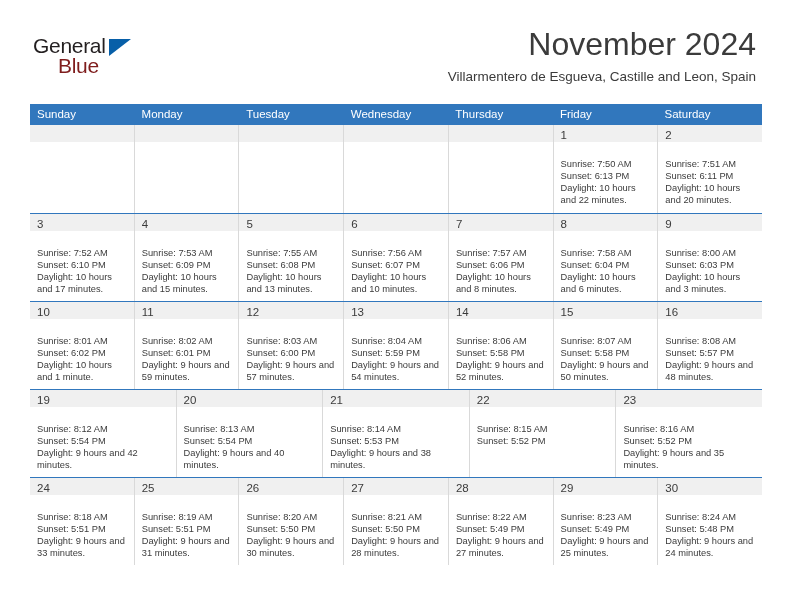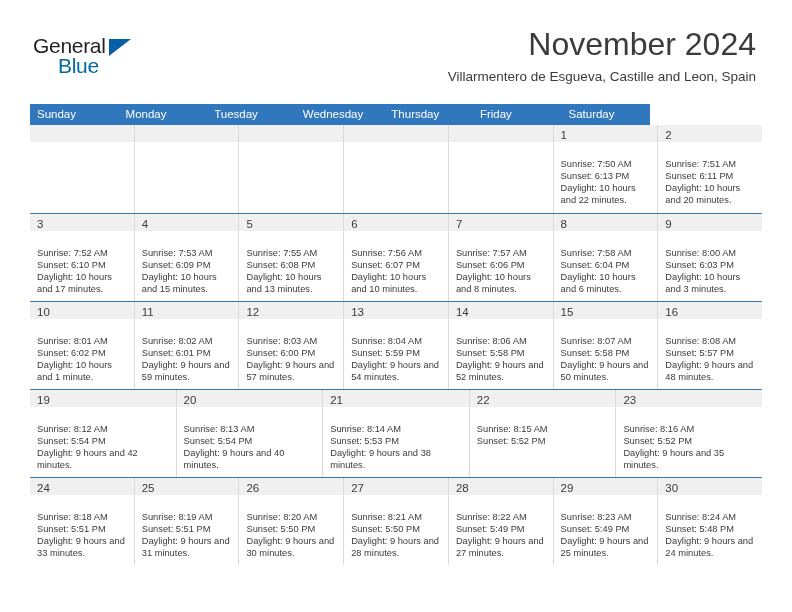--- a/index.html
+++ b/index.html
@@ -43,21 +43,21 @@
     letter-spacing: -0.3px;
     color: #231f20;
     font-family: "Liberation Sans", sans-serif;
   }
   .logo-blue {
     position: absolute;
     left: 25px;
     top: 20px;
     font-size: 21px;
     letter-spacing: -0.3px;
-    color: #0369a1;
+    color: #7f1d1d;
     font-family: "Liberation Sans", sans-serif;
   }
   .logo-tri {
     position: absolute;
     left: 76px;
     top: 5px;
     width: 0;
     height: 0;
     border-left: 22px solid #075fa8;
     border-bottom: 17px solid transparent;
@@ -87,21 +87,21 @@
 
   
   .calendar {
     position: absolute;
     left: 30px;
     top: 104px;
     width: 732px;
   }
   .dow-row {
     display: flex;
-    width: 620px;
+    width: 732px;
     height: 21px;
     background: #3177bd;
   }
   .dow {
     flex: 1 1 0;
     color: #ffffff;
     font-size: 11.5px;
     line-height: 21px;
     padding-left: 7px;
     box-sizing: border-box;

